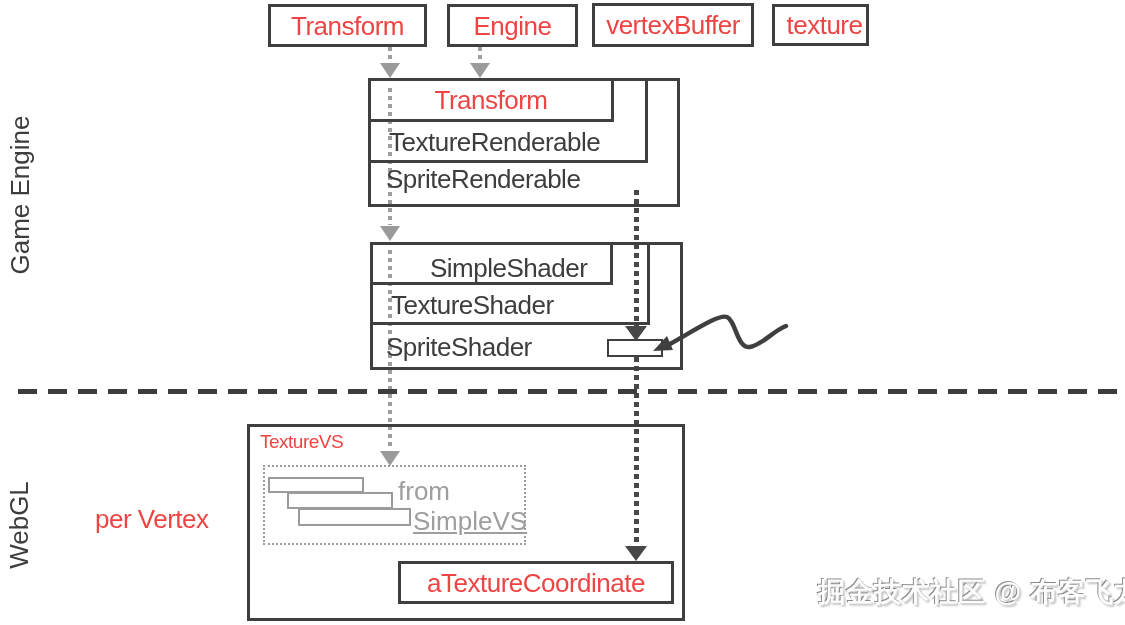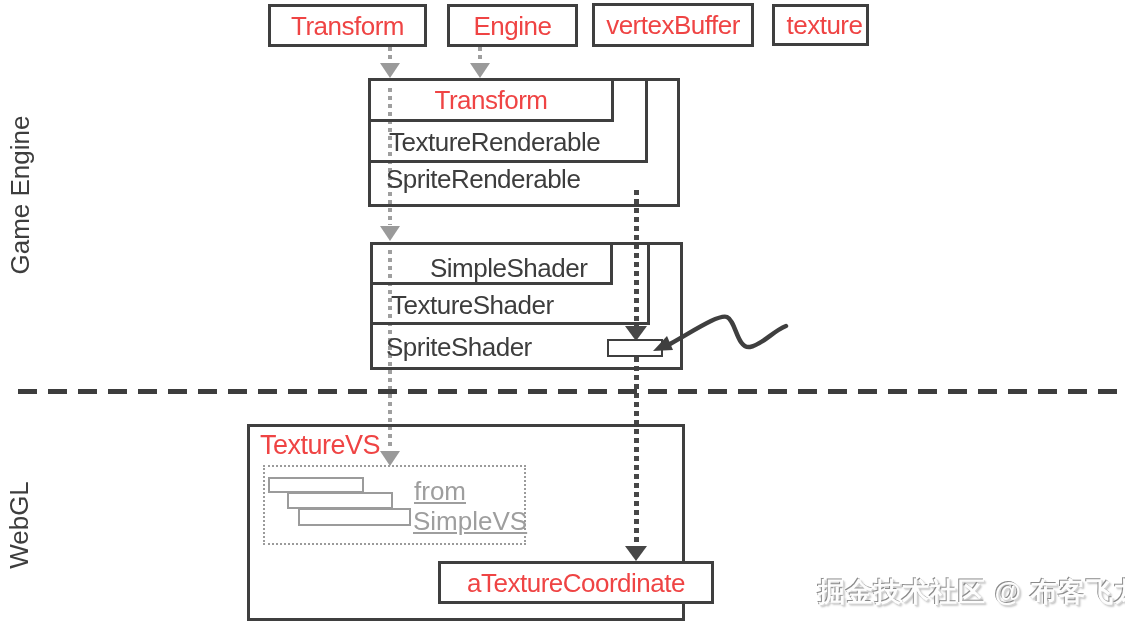--- a/index.html
+++ b/index.html
@@ -168,29 +168,30 @@
   <div class="thinbox" style="left:607px; top:339px; width:56px; height:18px;"></div>
 
   <svg class="squiggle-svg" width="160" height="62" viewBox="0 0 160 62">
     <path d="M 146 26 C 133 31 122 45 110 47 C 97 49 96 21 87 17 C 79 14 55 30 30 44" fill="none" stroke="#3f3f3f" stroke-width="4.5" stroke-linecap="round"></path>
     <polygon points="13,51 27,36 33,50" fill="#3f3f3f"></polygon>
   </svg>
 
   <div class="divider"></div>
 
   <div class="box" style="left:247px; top:424px; width:438px; height:197px; background:transparent;"></div>
-  <div class="lbl" style="left:260px; top:432px; font-size:27px;">TextureVS</div>
+  <div class="lbl" style="left:260px; top:432px; font-size:19px;">TextureVS</div>
 
   <div class="dottedbox" style="left:263px; top:465px; width:263px; height:80px;"></div>
   <div class="grayrect" style="left:268px; top:477px; width:96px; height:16px;"></div>
   <div class="grayrect" style="left:287px; top:492px; width:106px; height:17px;"></div>
   <div class="grayrect" style="left:298px; top:508px; width:113px; height:18px;"></div>
-  <div class="graytext" style="left:414px; top:478px;text-decoration:underline;">from</div>
+  <div class="graytext" style="left:398px; top:478px;">from</div>
   <div class="graytext" style="left:413px; top:508px;text-decoration:underline;">SimpleVS</div>
 
+  <div class="lbl" style="left:95px; top:506px;">per Vertex</div>
 
-  <div class="box centerbox" style="left:398px; top:561px; width:276px; height:43px; background:#ffffff;margin-left:40px;">
+  <div class="box centerbox" style="left:398px; top:561px; width:276px; height:43px; background:#ffffff;">
     <span class="lbl" style="position:static;">aTextureCoordinate</span>
   </div>
 
   <div class="watermark">掘金技术社区 @ 布客飞龙</div>
 
 </div>
 
 </body></html>

